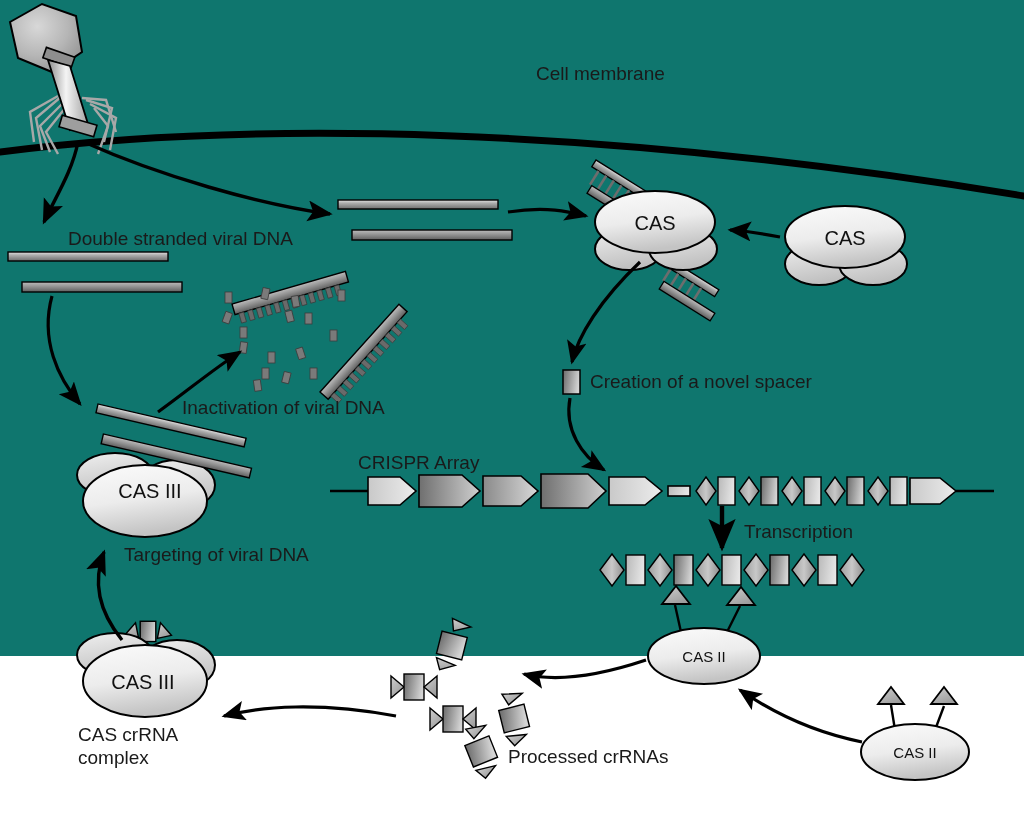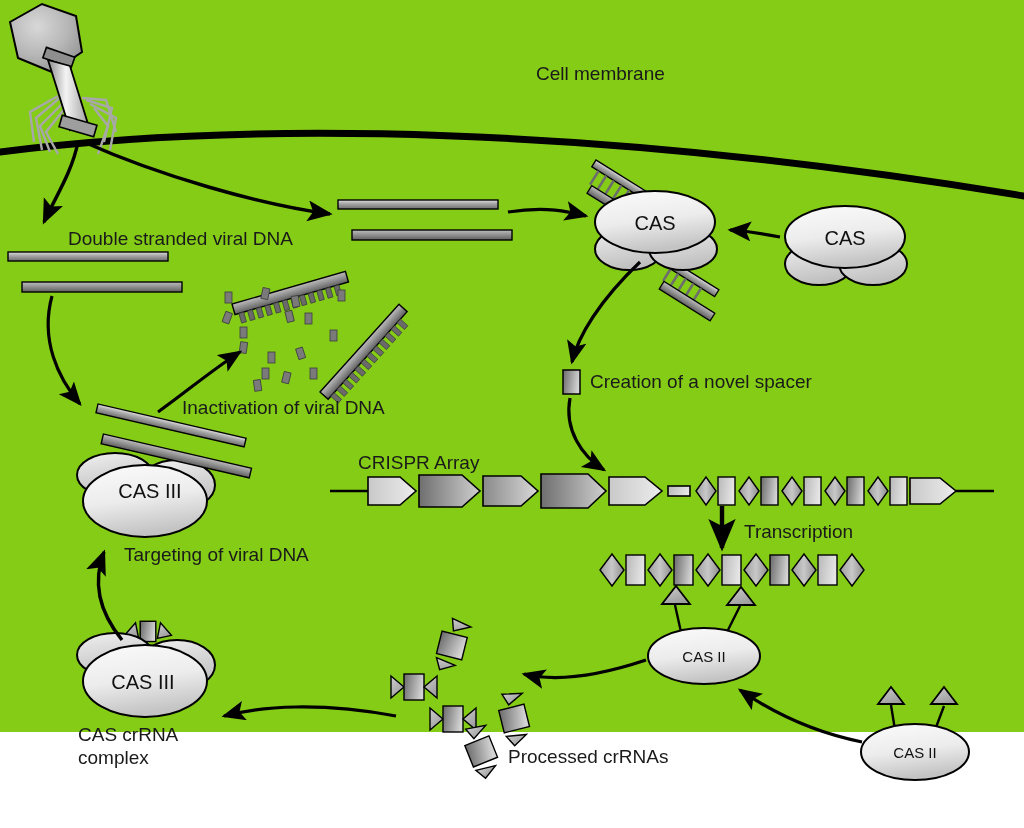--- a/index.html
+++ b/index.html
@@ -1,19 +1,19 @@
 <!DOCTYPE html>
 <html><head>
 <meta charset="utf-8">
 <title>CRISPR-Cas adaptive immunity diagram</title>
 <style>
   html,body{margin:0;padding:0;background:#ffffff;}
   body{width:1024px;height:828px;overflow:hidden;
        font-family:"Liberation Sans","DejaVu Sans",sans-serif;color:#1a1a1a;}
-  #stage{position:relative;width:1024px;height:732px;background:#84cc16;}
+  #stage{position:relative;width:1024px;height:656px;background:#0f766e;}
   svg#scene{position:absolute;left:0;top:0;width:1024px;height:828px;}
   .lbl{font-family:"Liberation Sans","DejaVu Sans",sans-serif;fill:#1a1a1a;font-size:19px;}
   .lbl-in{font-family:"Liberation Sans","DejaVu Sans",sans-serif;fill:#111;font-size:20px;}
   .lbl-sm{font-family:"Liberation Sans","DejaVu Sans",sans-serif;fill:#111;font-size:15px;}
 </style>
 </head>
 <body>
 
 <div id="stage">
 <svg id="scene" viewBox="0 0 1024 828" xmlns="http://www.w3.org/2000/svg">

